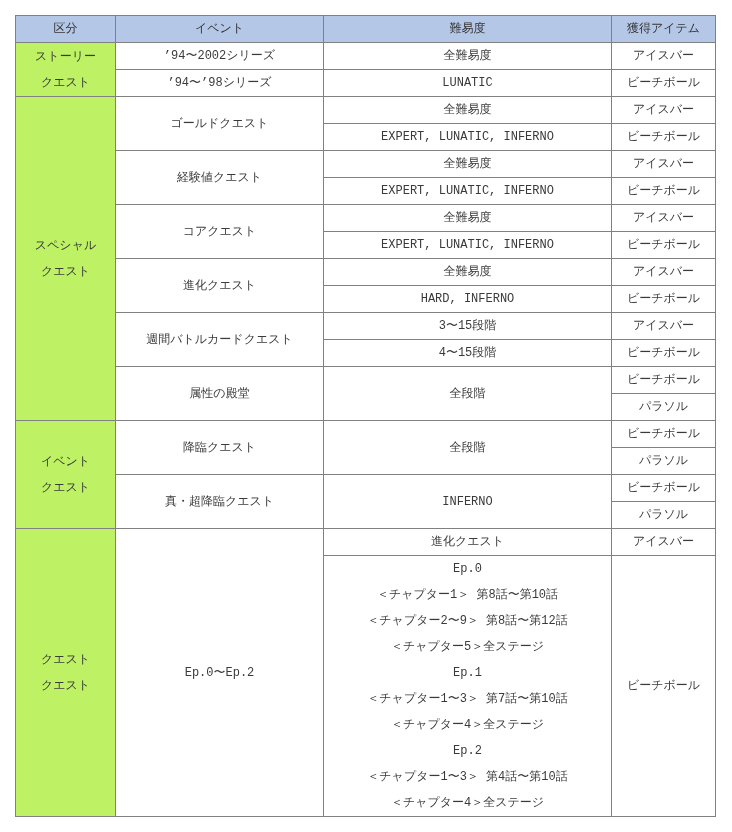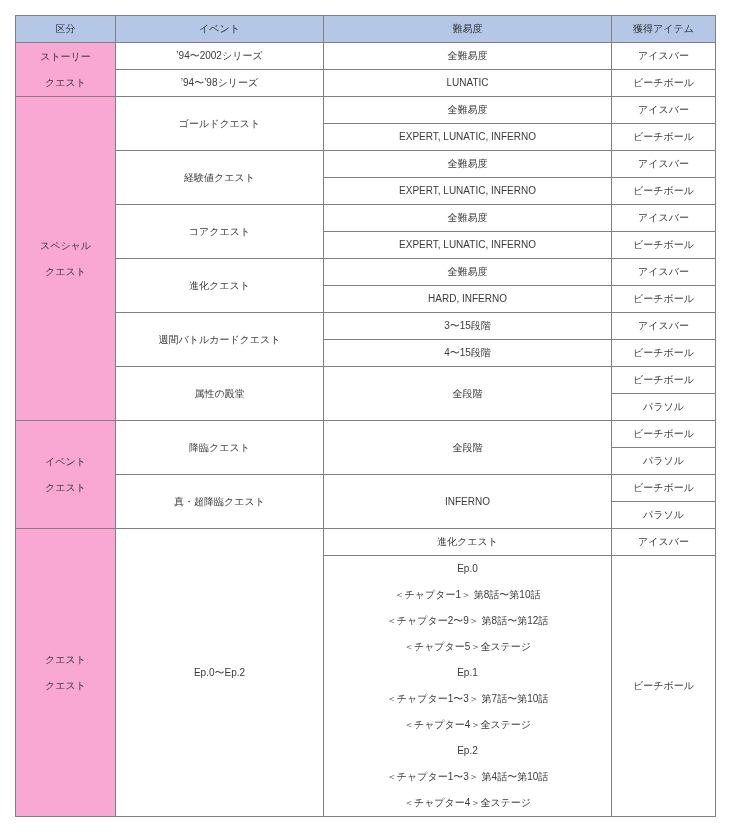--- a/index.html
+++ b/index.html
@@ -3,41 +3,41 @@
   <meta charset="utf-8">
   <style>
     html, body { margin: 0; padding: 0; background: #ffffff; }
     body { width: 732px; height: 832px; position: relative; overflow: hidden; }
     table.reward {
       position: absolute;
       left: 15px; top: 15px;
       border-collapse: collapse;
       table-layout: fixed;
       width: 700px;
-      font-family: Liberation Sans, sans-serif;
-      font-size: 10px;
+      font-family: Liberation Mono, monospace;
+      font-size: 12px;
       color: #3a3a3a;
     }
     table.reward th, table.reward td {
       border: 1px solid #808080;
       text-align: center;
       vertical-align: middle;
       padding: 0 4px;
       height: 26px;
       line-height: 26px;
       white-space: nowrap;
       overflow: hidden;
     }
     table.reward th {
       background: #b4c7e7;
       font-weight: normal;
       color: #333;
     }
     td.cat {
-      background: #f9a8d4;
+      background: #bef264;
       line-height: 26px;
       white-space: normal;
     }
     td.cat span { display: block; }
     td.multi { padding: 0; margin-top: 27px; }
     td.multi div { height: 26px; line-height: 26px; }
     col.c1 { width: 100px; }
     col.c2 { width: 208px; }
     col.c3 { width: 288px; }
     col.c4 { width: 104px; }

